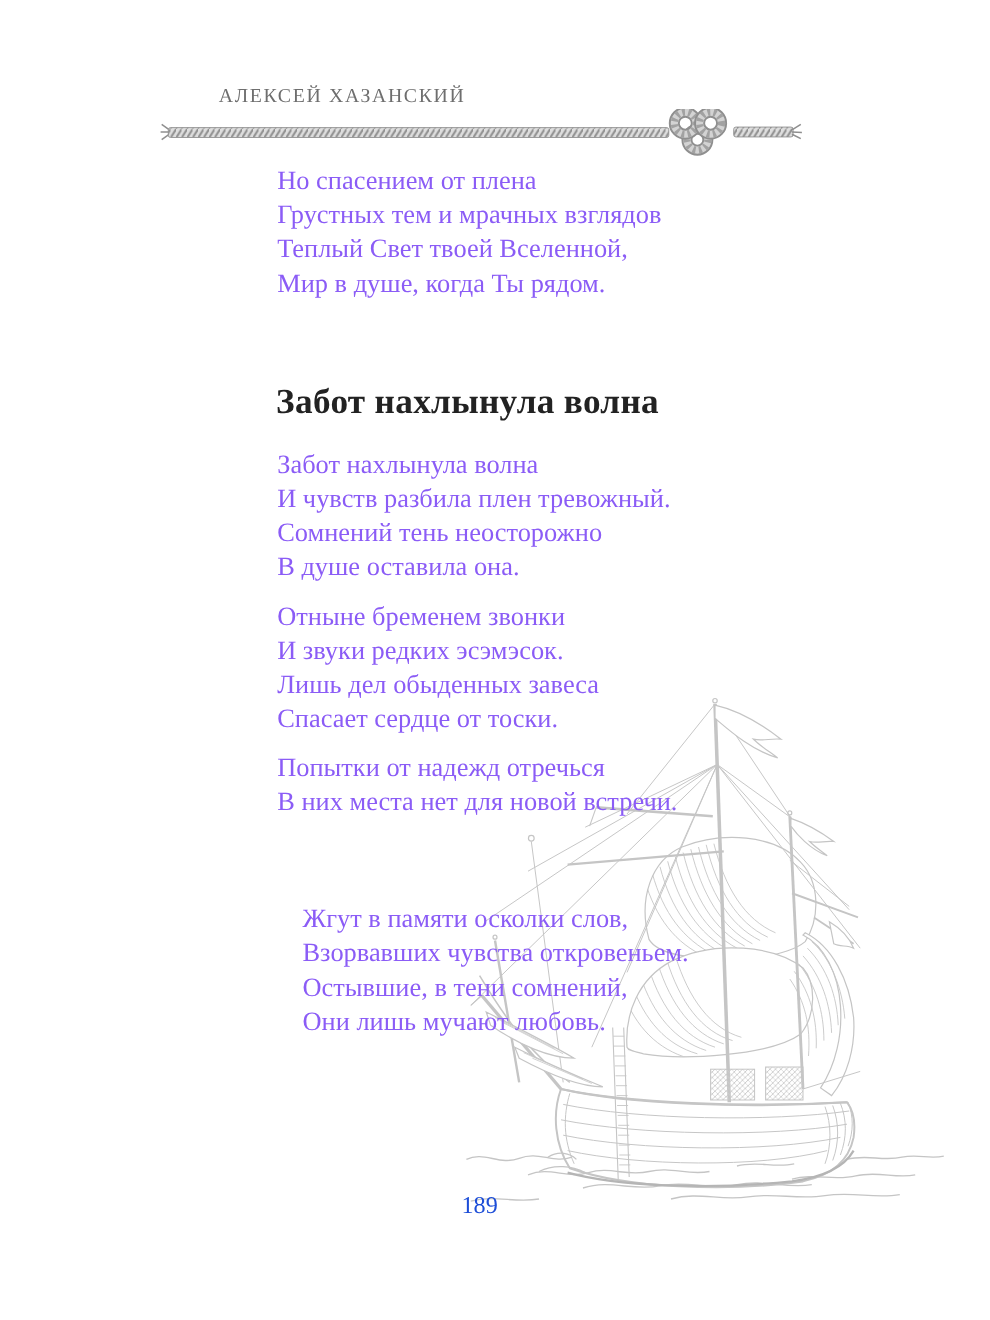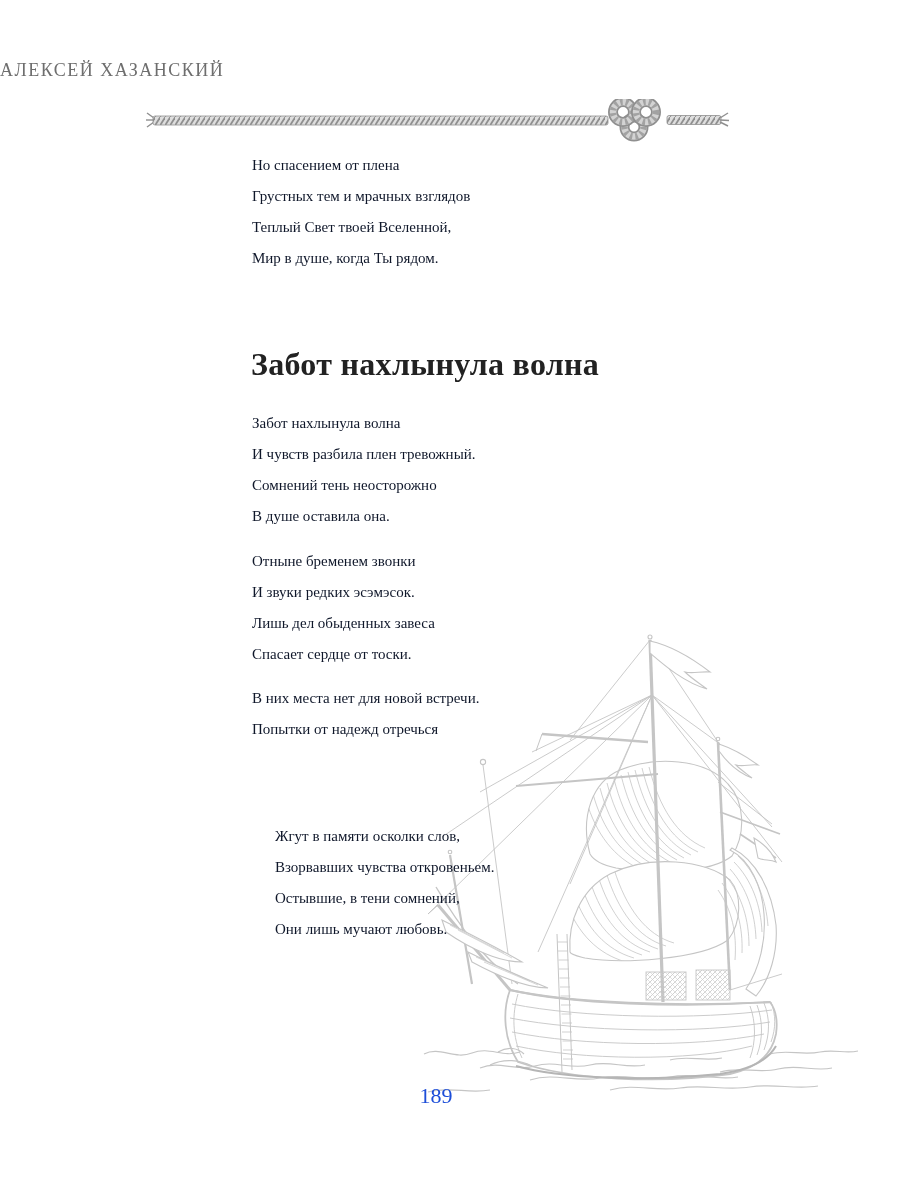--- a/index.html
+++ b/index.html
@@ -4,32 +4,32 @@
 <style>
   html,body{margin:0;padding:0;background:#e8e8e8;}
   #page{
     position:relative;
     width:900px;height:1200px;
     background:#ffffff;
     overflow:hidden;
     font-family:"Liberation Serif","DejaVu Serif",serif;
   }
   .running-header{
-    position:absolute;top:60px;left:0;width:622px;
-    text-align:left;
+    position:absolute;top:77px;left:0;width:622px;
+    text-align:center;
     font-size:18px;letter-spacing:1.5px;
     color:#6e6e6e;
   }
   .rope-divider{position:absolute;left:145px;top:99px;}
   .ship-art{position:absolute;left:420px;top:622px;z-index:0;}
   .textlayer{position:relative;z-index:2;}
   .stanza{
     position:absolute;left:252px;
-    font-size:15px;line-height:31px;
-    color:#0f172a;
+    font-size:24px;line-height:31px;
+    color:#8b5cf6;
     white-space:nowrap;
   }
   .stanza-prev{top:150px;}
   .stanza-1{top:408px;}
   .stanza-2{top:546px;}
   .stanza-3{top:683px;}
   .stanza-4{top:821px;margin-left:23px;}
   .poem-title{
     position:absolute;left:251px;top:344px;
     font-size:32px;line-height:40px;font-weight:bold;
@@ -233,22 +233,22 @@
     </div>
 
     <div class="stanza stanza-2">
       <div>Отныне бременем звонки</div>
       <div>И звуки редких эсэмэсок.</div>
       <div>Лишь дел обыденных завеса</div>
       <div>Спасает сердце от тоски.</div>
     </div>
 
     <div class="stanza stanza-3">
+      <div>Попытки от надежд отречься</div>
       <div>В них места нет для новой встречи.</div>
-      <div>Попытки от надежд отречься</div>
     </div>
 
     <div class="stanza stanza-4">
       <div>Жгут в памяти осколки слов,</div>
       <div>Взорвавших чувства откровеньем.</div>
       <div>Остывшие, в тени сомнений,</div>
       <div>Они лишь мучают любовь.</div>
     </div>
 
   </div>

